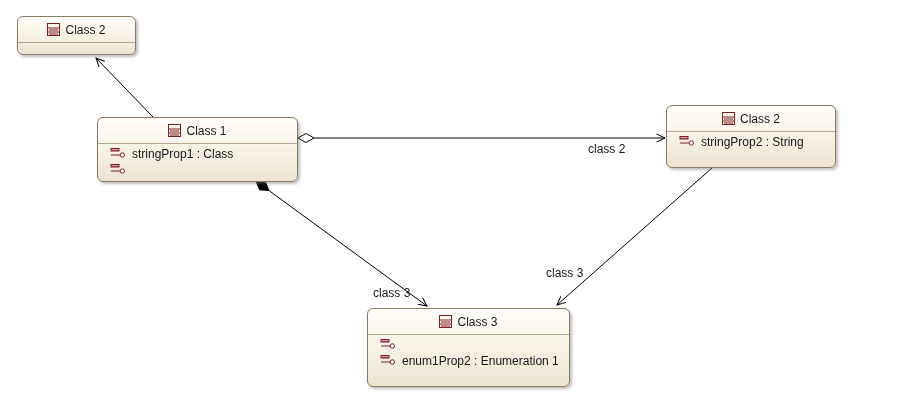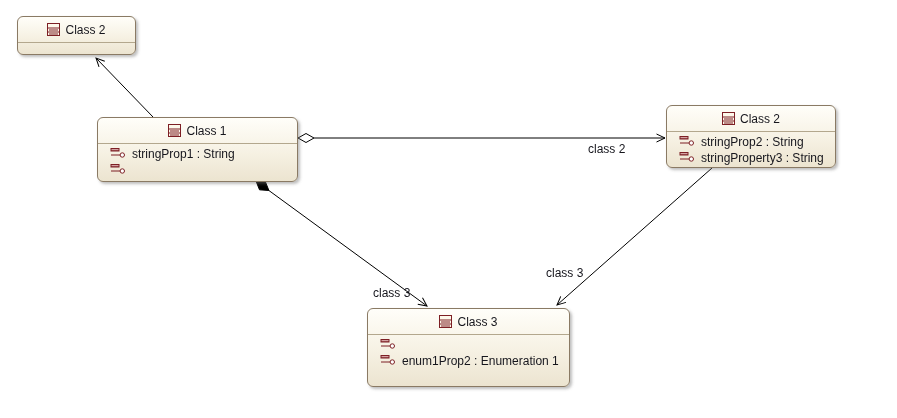--- a/index.html
+++ b/index.html
@@ -117,21 +117,21 @@
     <div class="node-attrs">
       <div class="attr-row">
         <span class="icon">
           <svg width="17" height="11" viewBox="0 0 17 11">
             <rect x="0.5" y="1" width="9" height="3.5" fill="#7d1f24"></rect>
             <line x1="1.5" y1="2.7" x2="8.5" y2="2.7" stroke="#e9c2c2" stroke-width="1"></line>
             <line x1="1" y1="8" x2="10" y2="8" stroke="#7d1f24"></line>
             <circle cx="12.3" cy="8" r="2.2" fill="#fff" stroke="#7d1f24"></circle>
           </svg>
         </span>
-        <span>stringProp1 : String</span>
+        <span>stringProp1 : Class</span>
       </div>
       <div class="attr-row">
         <span class="icon">
           <svg width="17" height="11" viewBox="0 0 17 11">
             <rect x="0.5" y="1" width="9" height="3.5" fill="#7d1f24"></rect>
             <line x1="1.5" y1="2.7" x2="8.5" y2="2.7" stroke="#e9c2c2" stroke-width="1"></line>
             <line x1="1" y1="8" x2="10" y2="8" stroke="#7d1f24"></line>
             <circle cx="12.3" cy="8" r="2.2" fill="#fff" stroke="#7d1f24"></circle>
           </svg>
         </span>
@@ -157,31 +157,20 @@
         <span class="icon">
           <svg width="17" height="11" viewBox="0 0 17 11">
             <rect x="0.5" y="1" width="9" height="3.5" fill="#7d1f24"></rect>
             <line x1="1.5" y1="2.7" x2="8.5" y2="2.7" stroke="#e9c2c2" stroke-width="1"></line>
             <line x1="1" y1="8" x2="10" y2="8" stroke="#7d1f24"></line>
             <circle cx="12.3" cy="8" r="2.2" fill="#fff" stroke="#7d1f24"></circle>
           </svg>
         </span>
         <span>stringProp2 : String</span>
       </div>
-      <div class="attr-row">
-        <span class="icon">
-          <svg width="17" height="11" viewBox="0 0 17 11">
-            <rect x="0.5" y="1" width="9" height="3.5" fill="#7d1f24"></rect>
-            <line x1="1.5" y1="2.7" x2="8.5" y2="2.7" stroke="#e9c2c2" stroke-width="1"></line>
-            <line x1="1" y1="8" x2="10" y2="8" stroke="#7d1f24"></line>
-            <circle cx="12.3" cy="8" r="2.2" fill="#fff" stroke="#7d1f24"></circle>
-          </svg>
-        </span>
-        <span>stringProperty3 : String</span>
-      </div>
     </div>
   </div>
 
   <div class="uml-node" style="left:367px;top:308px;width:203px;height:79px;">
     <div class="node-title">
       <span class="icon">
         <svg width="13" height="13" viewBox="0 0 13 13">
           <rect x="0.5" y="0.5" width="12" height="12" fill="#fdf8ea" stroke="#7d1f24"></rect>
           <line x1="0.5" y1="5" x2="12.5" y2="5" stroke="#7d1f24"></line>
           <line x1="0.5" y1="9" x2="12.5" y2="9" stroke="#7d1f24"></line>

